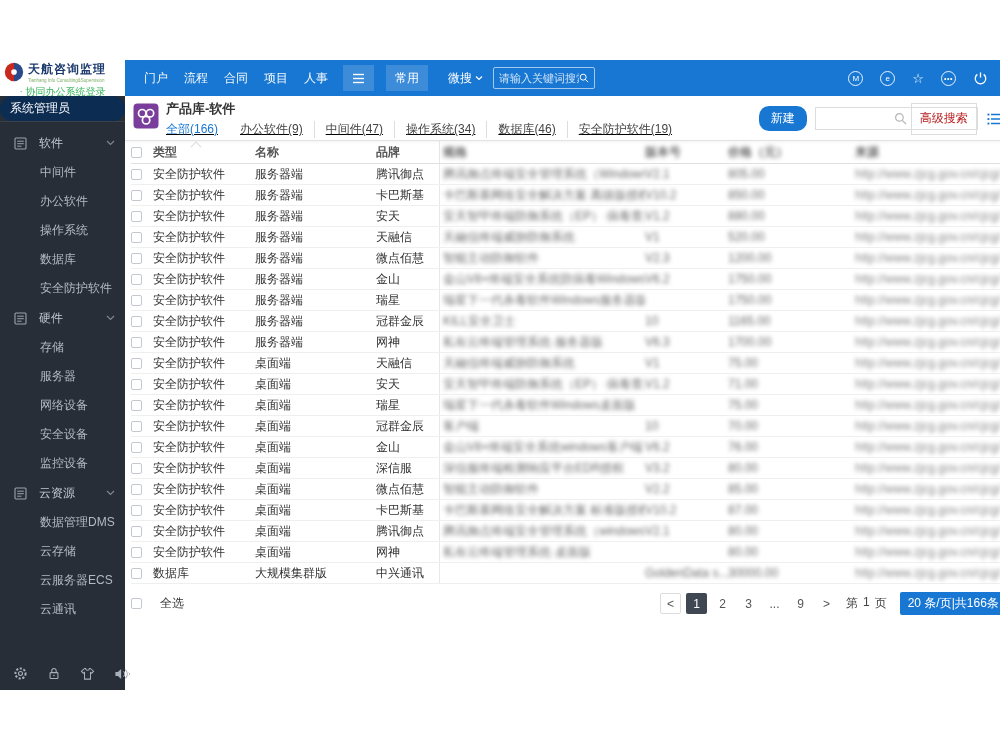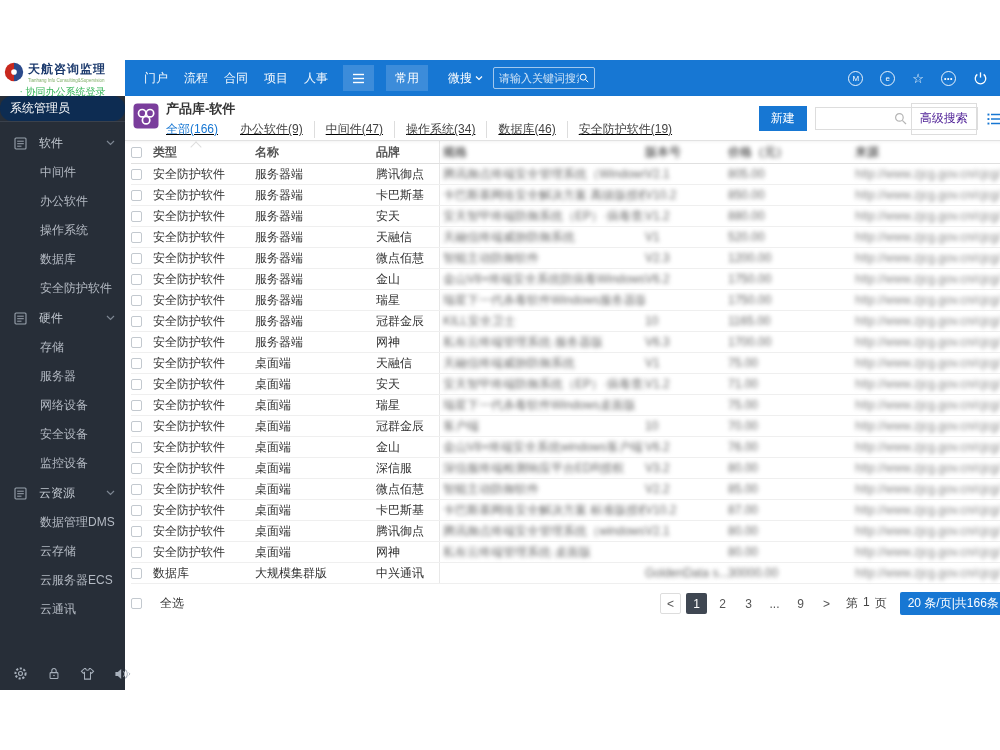--- a/index.html
+++ b/index.html
@@ -44,24 +44,24 @@
   .main-hd { display:flex; padding:6px 10px 0 8px; height:45px; border-bottom:1px solid #e2e2e2; box-shadow:0 1px 3px rgba(0,0,0,.05); position:relative; }
   .hd-ic { margin-right:7px; margin-top:1px; }
   .hd-title { font-size:13px; font-weight:bold; color:#333; line-height:14px; }
   .tabs { display:flex; align-items:center; margin-top:5px; font-size:12px;text-decoration:underline; }
   .tab { color:#444; padding:0 11px; cursor:pointer; border-left:1px solid #ddd; white-space:nowrap; }
   .tab:first-child, .tabs-rest .tab:first-child { border-left:none; }
   .tab.active { color:#1777d3; padding-left:0; position:relative; }
   .tab.active::after { content:""; position:absolute; left:26px; bottom:-13px; width:7px; height:7px; background:#fff; border-left:1px solid #ddd; border-top:1px solid #ddd; transform:rotate(45deg); }
   .tabs-rest { display:contents; }
   .hd-right { position:absolute; right:10px; top:10px; display:flex; align-items:center; }
-  .btn-new { background:#1777d3; color:#fff; font-size:12px; border:none; padding:4px 12px; border-radius:0; cursor:pointer; font-family:"Liberation Sans",sans-serif; }
+  .btn-new { background:#1777d3; color:#fff; font-size:12px; border:none; padding:4px 12px; border-radius:10px; cursor:pointer; font-family:"Liberation Sans",sans-serif; }
   .mini-search { display:flex; align-items:center; border:1px solid #ddd; height:23px; margin-left:8px; }
   .mini-search input { border:none; outline:none; width:78px; height:21px; font-size:12px; padding:0 4px; font-family:"Liberation Sans",sans-serif; }
-  .adv { border:1px solid #ddd; border-left:1px solid #ddd; height:32px; display:flex; align-items:center; padding:0 8px; font-size:12px; color:#4c1d95; cursor:pointer; white-space:nowrap; }
+  .adv { border:1px solid #ddd; border-left:1px solid #ddd; height:32px; display:flex; align-items:center; padding:0 8px; font-size:12px; color:#b91c1c; cursor:pointer; white-space:nowrap; }
   .list-ic { margin-left:9px; cursor:pointer; }
 
   
   .tbl { padding:0 5px 0 6px; }
   .tr, .th { display:flex; align-items:center; border-bottom:1px solid #efefef; }
   .th { height:23px; border-bottom:1px solid #e0e0e0; }
   .tr { height:21px; }
   .td, .hc { font-size:12px; color:#333; overflow:hidden; white-space:nowrap; text-overflow:clip; padding-right:6px; }
   .hc { color:#555; font-weight:bold; }
   .c0 { width:22px; flex:none; display:flex; align-items:center; }

